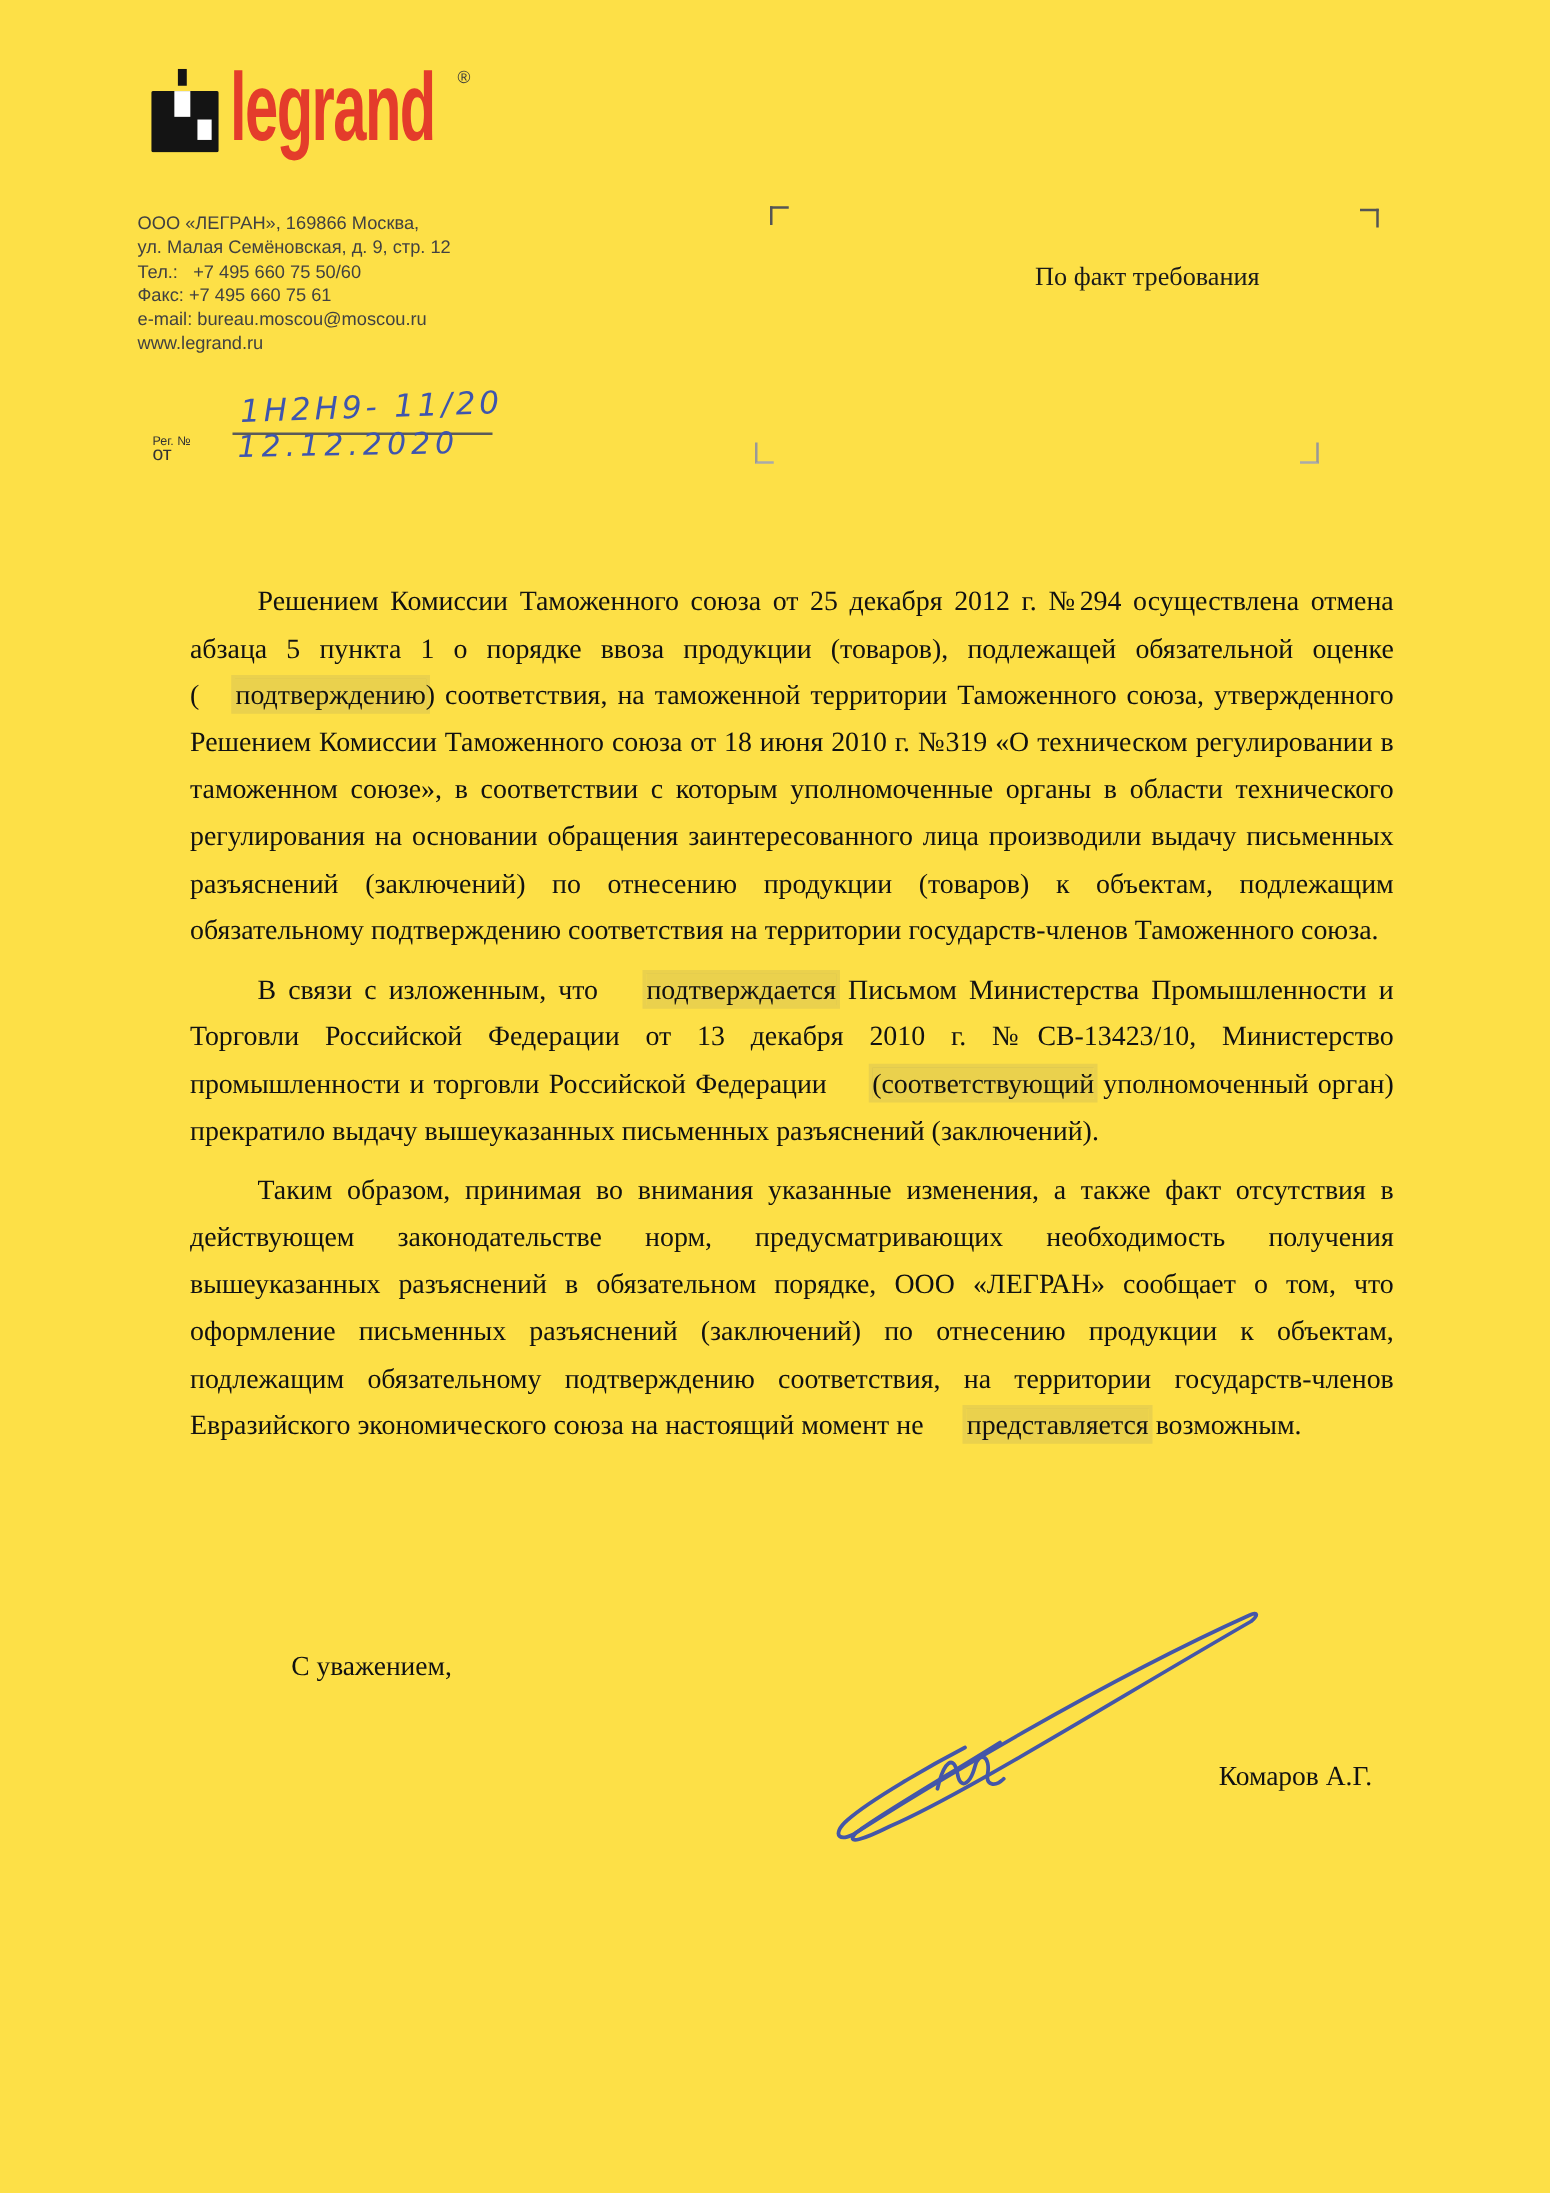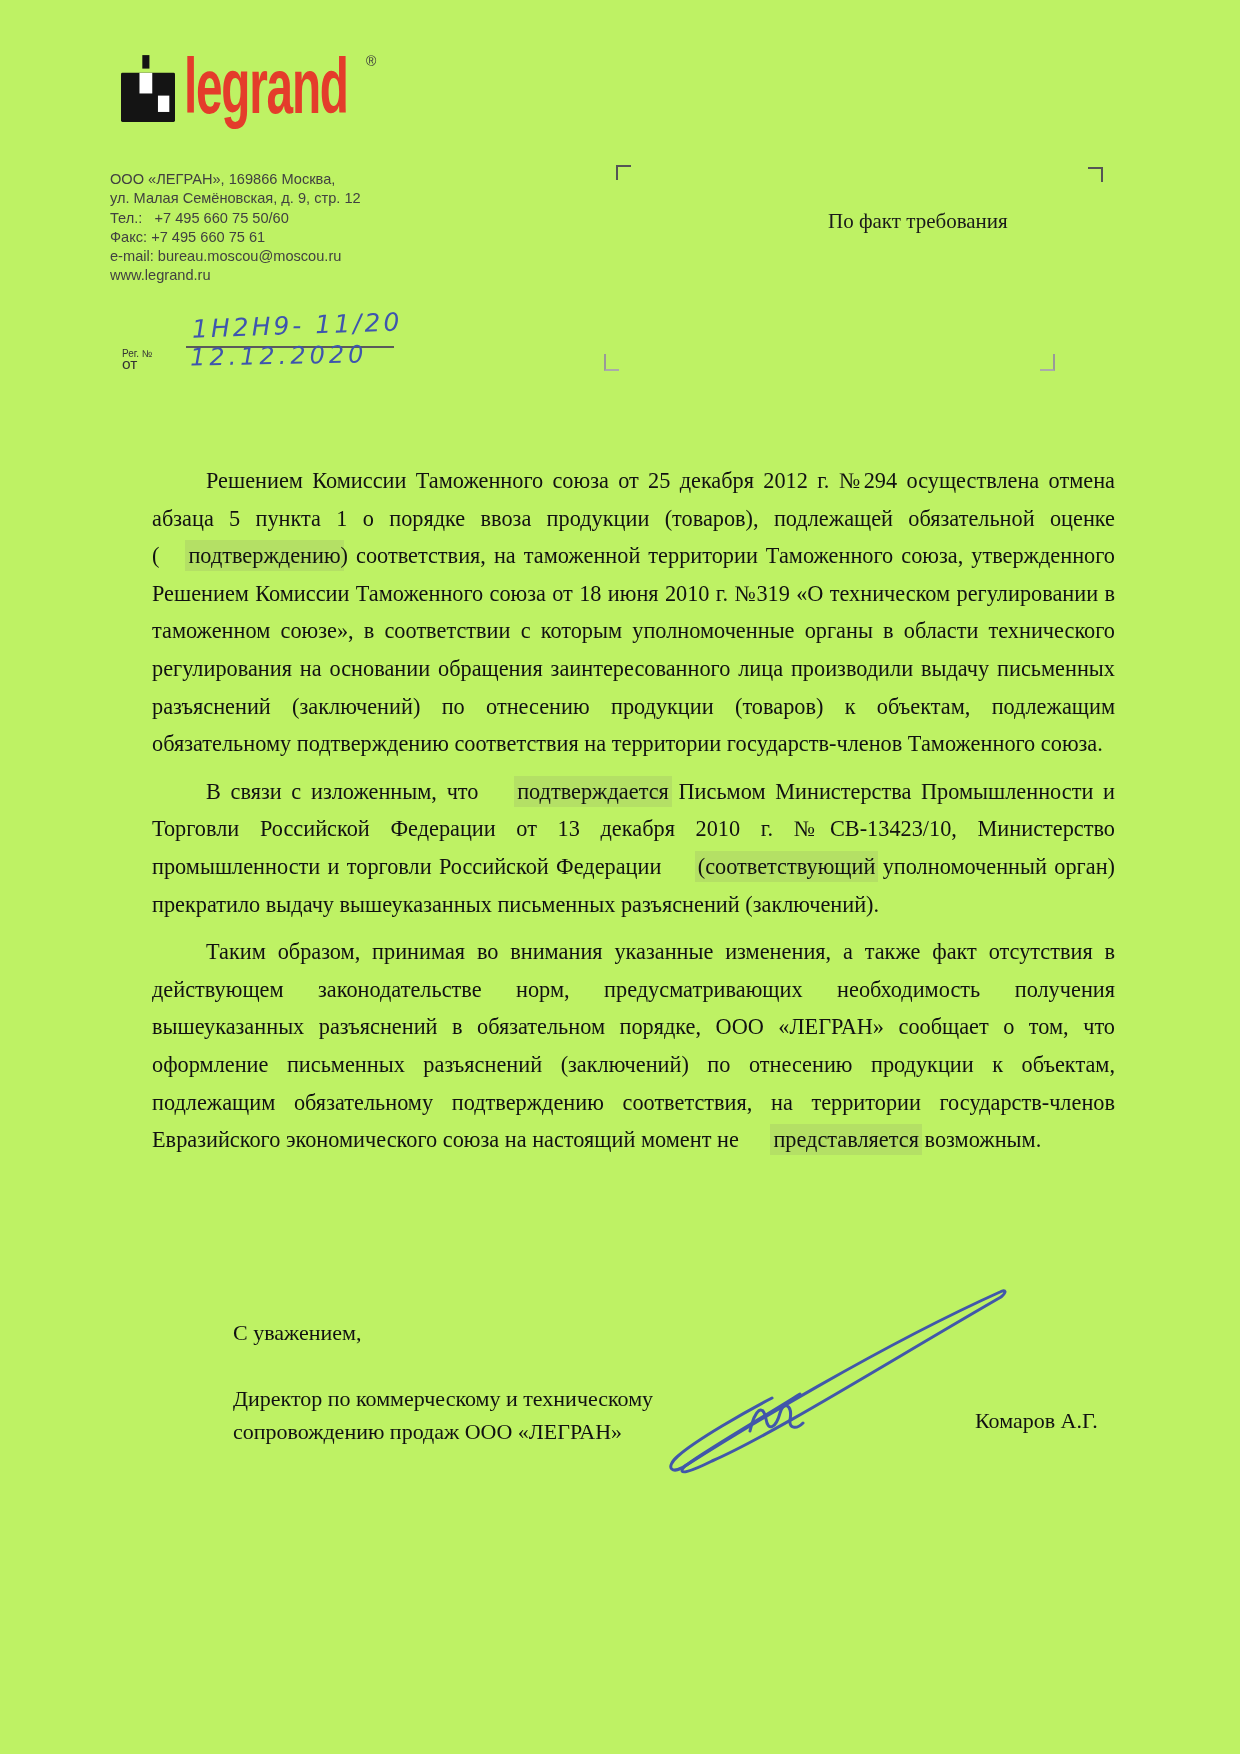--- a/index.html
+++ b/index.html
@@ -1,17 +1,17 @@
 <!DOCTYPE html>
 <html><head>
 <meta charset="utf-8">
 <style>
   html,body { margin:0; padding:0; background:#ffffff; }
   .page {
-    position:relative; width:1240px; height:1754px; background:#bef264;
+    position:relative; width:1240px; height:1754px; background:#fde047;
     font-family:"Liberation Sans", sans-serif; overflow:hidden;
   }
 
   
   .logo-mark { position:absolute; left:121px; top:55px; width:54px; height:67px; }
   .logo-text {
     position:absolute; left:184px; top:48px;
     font-size:77px; font-weight:700; letter-spacing:-2px;
     color:#e43c2b; line-height:76px;
     transform:scaleX(0.62); transform-origin:0 0; white-space:pre;
@@ -102,21 +102,20 @@
 
   <div class="letter">
     <div>
         <p><span>Решением Комиссии Таможенного союза от 25 декабря 2012 г. №294 осуществлена отмена абзаца 5 пункта 1 о порядке ввоза продукции (товаров), подлежащей обязательной оценке (</span><span class="hl">подтверждению</span><span>) соответствия, на таможенной территории Таможенного союза, утвержденного Решением Комиссии Таможенного союза от 18 июня 2010 г. №319 «О техническом регулировании в таможенном союзе», в соответствии с которым уполномоченные органы в области технического регулирования на основании обращения заинтересованного лица производили выдачу письменных разъяснений (заключений) по отнесению продукции (товаров) к объектам, подлежащим обязательному подтверждению соответствия на территории государств-членов Таможенного союза.</span></p>
         <p><span>В связи с изложенным, что </span><span class="hl">подтверждается</span><span> Письмом Министерства Промышленности и Торговли Российской Федерации от 13 декабря 2010 г. №СВ-13423/10, Министерство промышленности и торговли Российской Федерации </span><span class="hl">(соответствующий</span><span> уполномоченный орган) прекратило выдачу вышеуказанных письменных разъяснений (заключений).</span></p>
         <p><span>Таким образом, принимая во внимания указанные изменения, а также факт отсутствия в действующем законодательстве норм, предусматривающих необходимость получения вышеуказанных разъяснений в обязательном порядке, ООО «ЛЕГРАН» сообщает о том, что оформление письменных разъяснений (заключений) по отнесению продукции к объектам, подлежащим обязательному подтверждению соответствия, на территории государств-членов Евразийского экономического союза на настоящий момент не </span><span class="hl">представляется</span><span> возможным.</span></p>
       </div>
   </div>
 
   <div class="salutation">С уважением,</div>
-  <div class="position">Директор по коммерческому и техническому сопровождению продаж ООО «ЛЕГРАН»</div>
 
   <svg class="signature" viewBox="0 0 370 210" xmlns="http://www.w3.org/2000/svg" fill="none" stroke="#3b4fae" stroke-width="3" stroke-linecap="round" opacity="0.95">
     <path d="M 35 190 C 90 155 230 70 350 16 C 356 13 357 16 351 21 C 240 85 120 160 62 185 C 42 195 25 201 35 190"></path>
     <path d="M 150 118 C 115 140 55 175 38 188 C 22 200 14 192 28 180 C 46 164 95 136 122 122"></path>
     <path d="M 100 155 C 105 133 113 127 116 143 C 118 156 126 152 130 137 C 133 125 143 128 140 144 C 139 152 146 154 153 147"></path>
   </svg>
 
   <div class="signer">Комаров А.Г.</div>
 
 </div>

